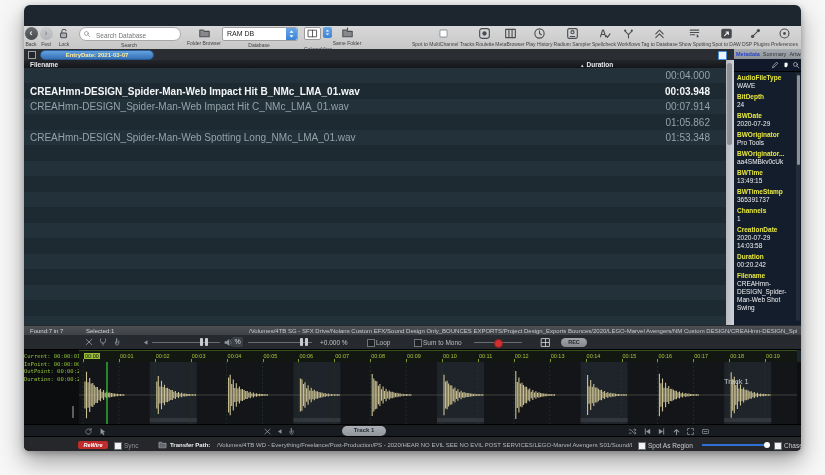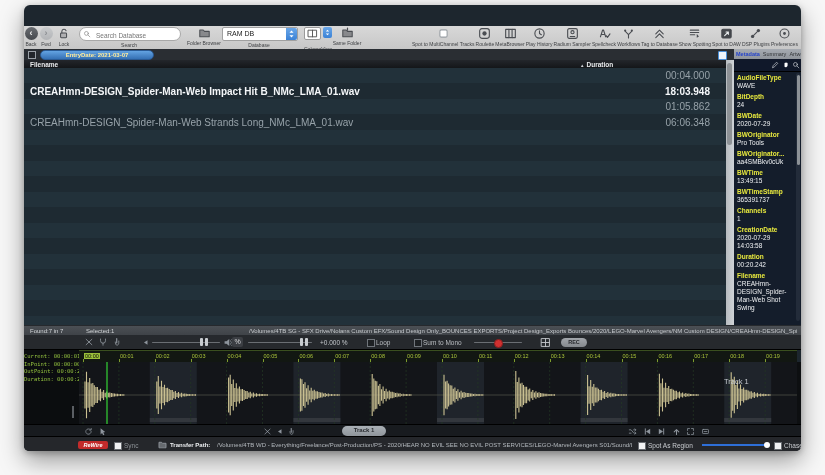--- a/index.html
+++ b/index.html
@@ -307,28 +307,32 @@
     <span class="fn">Filename</span>
     <span class="dur"><span class="arrow">▲</span><span>Duration</span></span>
   </div>
 
   <div class="rows" id="rows">
       <div class="row normal">
         <span class="dur">00:04.000</span>
       </div>
       <div class="row bold">
         <span class="fn">CREAHmn-DESIGN_Spider-Man-Web Impact Hit B_NMc_LMA_01.wav</span>
-        <span class="dur">18:03.948</span>
+        <span class="dur">00:03.948</span>
+      </div>
+      <div class="row normal">
+        <span class="fn">CREAHmn-DESIGN_Spider-Man-Web Impact Hit C_NMc_LMA_01.wav</span>
+        <span class="dur">00:07.914</span>
       </div>
       <div class="row normal">
         <span class="dur">01:05.862</span>
       </div>
       <div class="row normal">
-        <span class="fn">CREAHmn-DESIGN_Spider-Man-Web Strands Long_NMc_LMA_01.wav</span>
-        <span class="dur">06:06.348</span>
+        <span class="fn">CREAHmn-DESIGN_Spider-Man-Web Spotting Long_NMc_LMA_01.wav</span>
+        <span class="dur">01:53.348</span>
       </div>
     </div>
 
   <div class="vscroll">
       <div class="thumb"></div>
     </div>
 
   <div class="meta">
     <div class="meta-tabs" id="meta-tabs">
         <span class="meta-tab active">Metadata</span>

